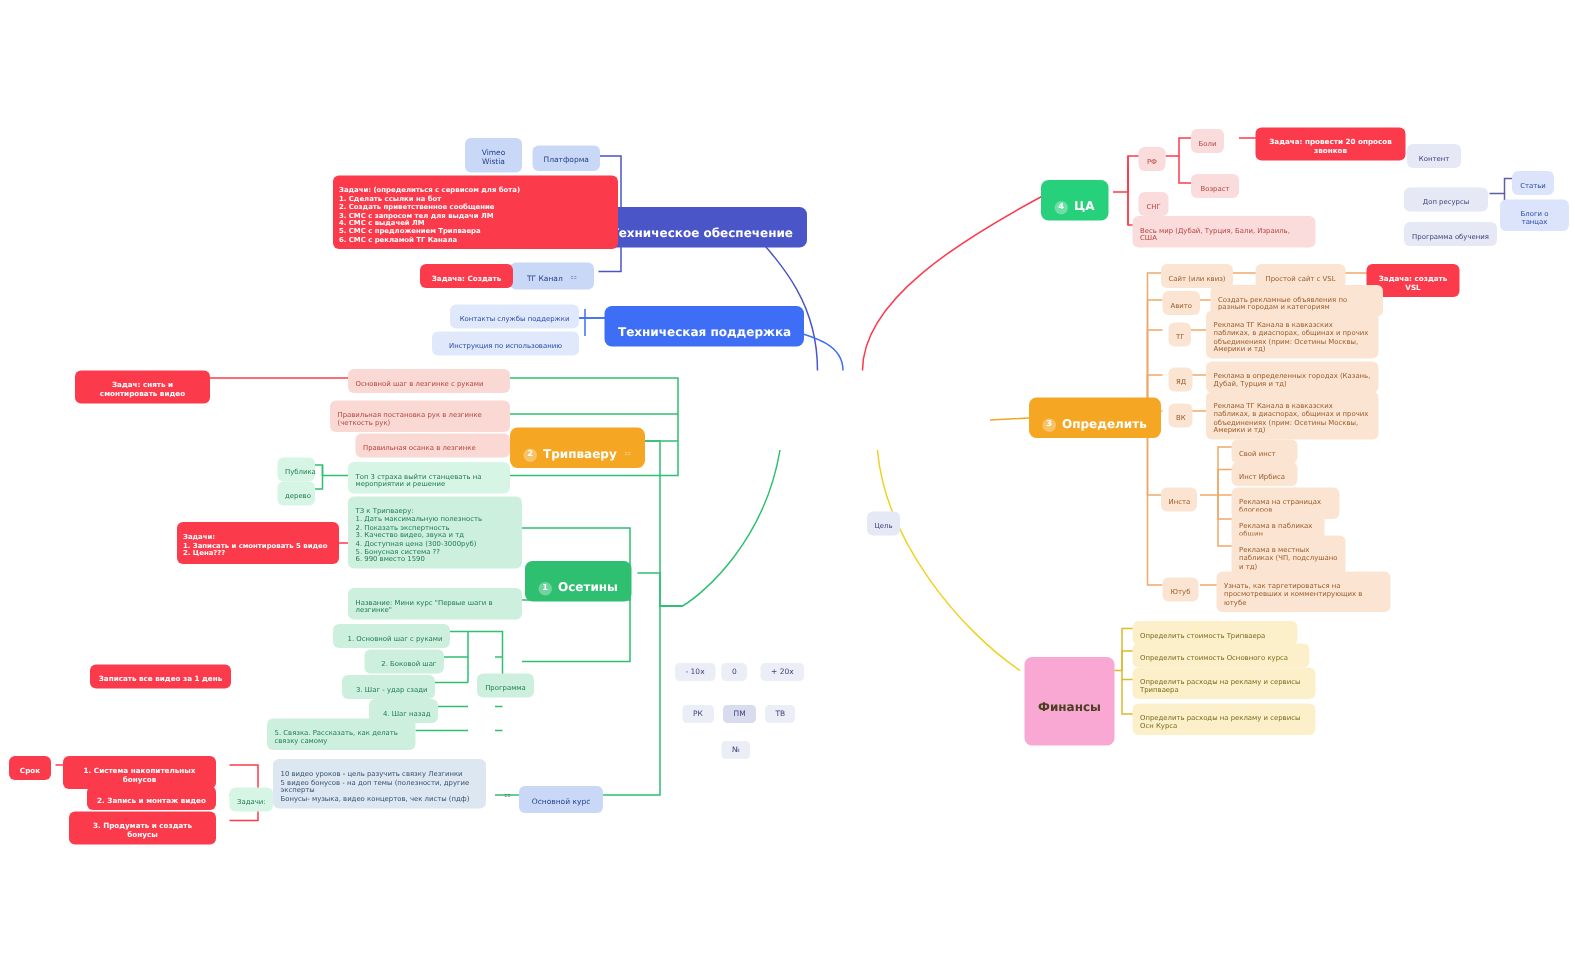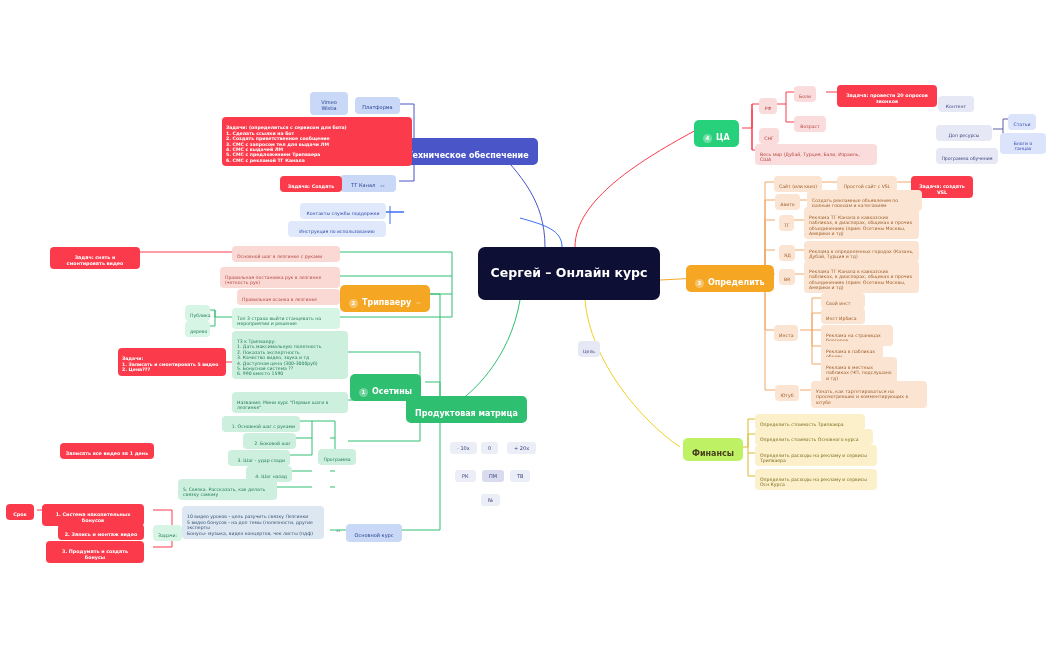--- a/index.html
+++ b/index.html
@@ -12,21 +12,21 @@
         line-height:1.18;white-space:pre-line;}
   .root{background:#0d0f35;color:#fff;font-size:12.5px;font-weight:bold;
         text-align:center;border-radius:7px;display:flex;align-items:center;
         justify-content:center;padding:6px;}
   
   .t-red       {background:#fb3b4b;color:#fff;font-size:4.6px;padding:3px 4px;font-weight:bold;}
   .t-redsm     {background:#fb3b4b;color:#fff;font-size:4.8px;padding:2.5px 5px;font-weight:bold;text-align:center;}
   .t-pink      {background:#fbdcdc;color:#b4433f;font-size:4.6px;padding:2.5px 5px;}
   .t-green-hd  {background:#27d07a;color:#fff;font-size:8px;font-weight:bold;padding:4px 9px;border-radius:5px;}
   .t-orange-hd {background:#f5a623;color:#fff;font-size:8px;font-weight:bold;padding:4px 9px;border-radius:5px;}
-  .t-yellow-hd {background:#bef264;color:#4a4020;font-size:8px;font-weight:bold;padding:2px 9px;border-radius:5px;}
+  .t-yellow-hd {background:#f9a8d4;color:#4a4020;font-size:8px;font-weight:bold;padding:20px 9px;border-radius:5px;}
   .t-blue-hd   {background:#4a55c8;color:#fff;font-size:8px;font-weight:bold;padding:4px 9px;border-radius:5px;}
   .t-blue2-hd  {background:#3d6ef5;color:#fff;font-size:8px;font-weight:bold;padding:4px 9px;border-radius:5px;}
   .t-greenm-hd {background:#2fbf71;color:#fff;font-size:8px;font-weight:bold;padding:4px 9px;border-radius:5px;}
   .t-peach     {background:#fbe5d2;color:#9a5a28;font-size:4.6px;padding:2.5px 5px;}
   .t-cream     {background:#fbf0c9;color:#7a6a1e;font-size:4.6px;padding:2.5px 5px;}
   .t-mint      {background:#d6f5e4;color:#1f7a52;font-size:4.6px;padding:2.5px 5px;}
   .t-mint2     {background:#cdf0de;color:#1f7a52;font-size:4.6px;padding:2.5px 5px;}
   .t-lav       {background:#e6e8f5;color:#3c3f7a;font-size:4.6px;padding:2.5px 5px;}
   .t-lavblue   {background:#dbe4fb;color:#2c47a8;font-size:4.6px;padding:2.5px 5px;}
   .t-bluesoft  {background:#c9d8f7;color:#27408f;font-size:5px;padding:2.5px 6px;}
@@ -145,23 +145,20 @@
     <path d="M736,447 L748,447 L748,419 L756,419" stroke="#d9bb2e"></path>
     <path d="M748,447 L748,434 L756,434" stroke="#d9bb2e"></path>
     <path d="M748,447 L748,453 L756,453" stroke="#d9bb2e"></path>
     <path d="M748,453 L748,476 L756,476" stroke="#d9bb2e"></path>
 
     <path d="M487,446 L497,446" stroke="#8b8fb5"></path>
     <path d="M512,446 L522,446" stroke="#8b8fb5"></path>
   </g>
 </svg>
 
-<div class="node root" style="left:478px;top:247px;width:182px;height:53px;">
-  <span>Сергей – Онлайн курс</span>
-</div>
 <div class="node t-lav" style="left:578px;top:341px;width:22px;text-align:center;">
   <span>Цель</span>
 </div>
 
 <div class="node t-blue-hd" style="left:398px;top:138px;">
   <span class="hdtxt">Техническое обеспечение</span>
 </div>
 <div class="node t-bluesoft" style="left:355px;top:97px;width:45px;text-align:center;">
   <span>Платформа</span>
 </div>
@@ -181,30 +178,30 @@
 2. Создать приветственное сообщение
 3. СМС с запросом тел для выдачи ЛМ
 4. СМС с выдачей ЛМ
 5. СМС с предложением Трипваера
 6. СМС с рекламой ТГ Канала</span>
 </div>
 <div class="node t-redsm" style="left:280px;top:176px;width:62px;">
   <span>Задача: Создать</span>
 </div>
 
+<div class="node t-blue2-hd" style="left:403px;top:204px;">
+  <span class="hdtxt">Техническая поддержка</span>
+</div>
 <div class="node t-lightblue" style="left:300px;top:203px;width:86px;text-align:center;">
   <span>Контакты службы поддержки</span>
 </div>
 <div class="node t-lightblue" style="left:288px;top:221px;width:98px;text-align:center;">
   <span>Инструкция по использованию</span>
 </div>
 
-<div class="node t-greenm-hd" style="left:406px;top:396px;">
-  <span class="hdtxt">Продуктовая матрица</span>
-</div>
 
 <div class="node t-orange-hd" style="left:340px;top:285px;">
   <span class="badge">2</span><span class="hdtxt">Трипваеру</span><span class="collapse">⚏</span>
 </div>
 <div class="node t-rose" style="left:232px;top:246px;width:108px;">
   <span>Основной шаг в лезгинке с руками</span>
 </div>
 <div class="node t-rose" style="left:220px;top:267px;width:120px;">
   <span>Правильная постановка рук в лезгинке (четкость рук)</span>
 </div>

